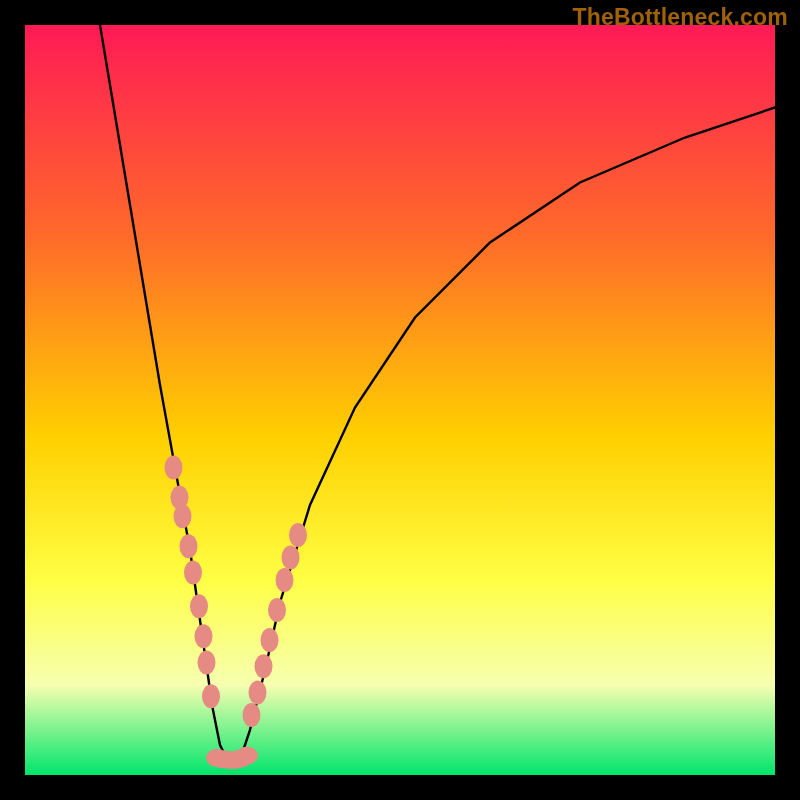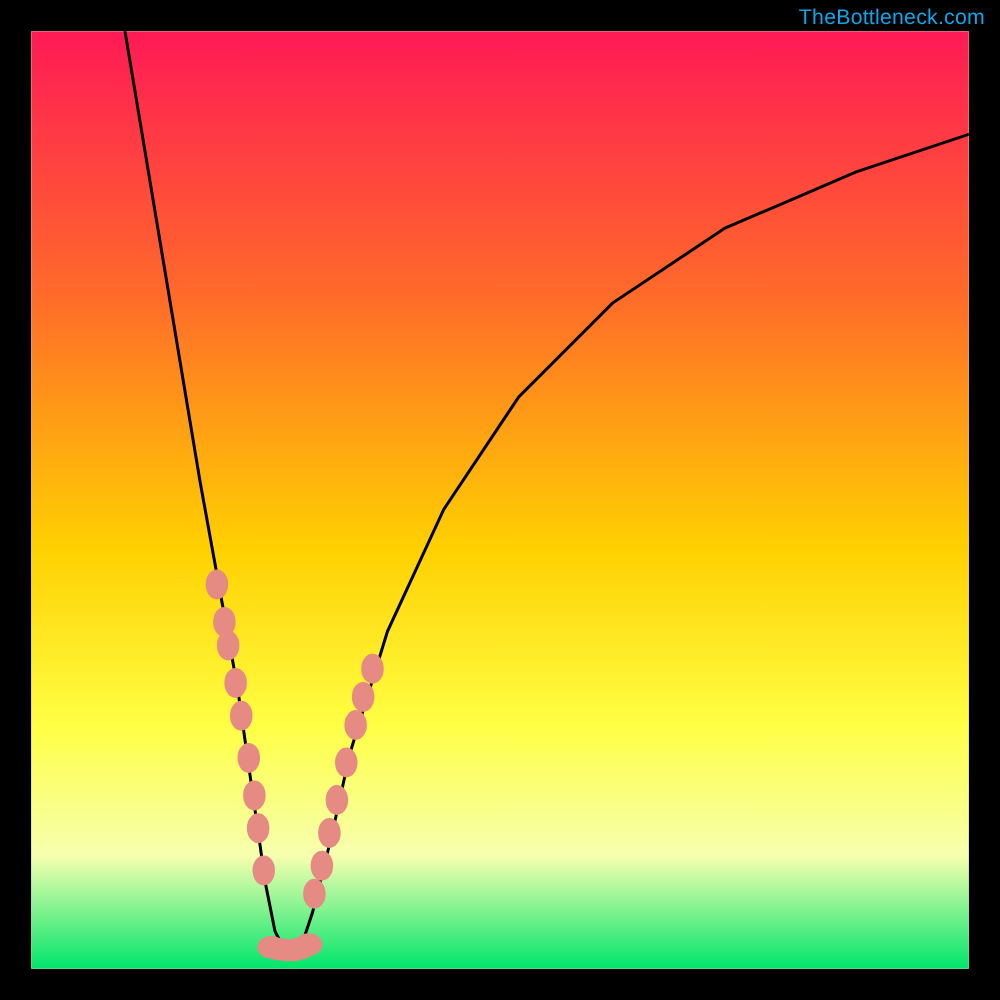--- a/index.html
+++ b/index.html
@@ -13,23 +13,23 @@
   .frame {
     position: relative;
     width: 800px;
     height: 800px;
     background: #000;
   }
   .watermark {
     position: absolute;
     top: 4px;
     right: 12px;
-    color: #0ea5e9;
-    font-size: 17px;
-    font-weight: 400;
+    color: #a16207;
+    font-size: 23px;
+    font-weight: 700;
     z-index: 5;
     letter-spacing: 0.2px;
   }
   .plot-wrap {
     position: absolute;
     left: 25px;
     top: 25px;
     width: 750px;
     height: 750px;
     background: #fff;

